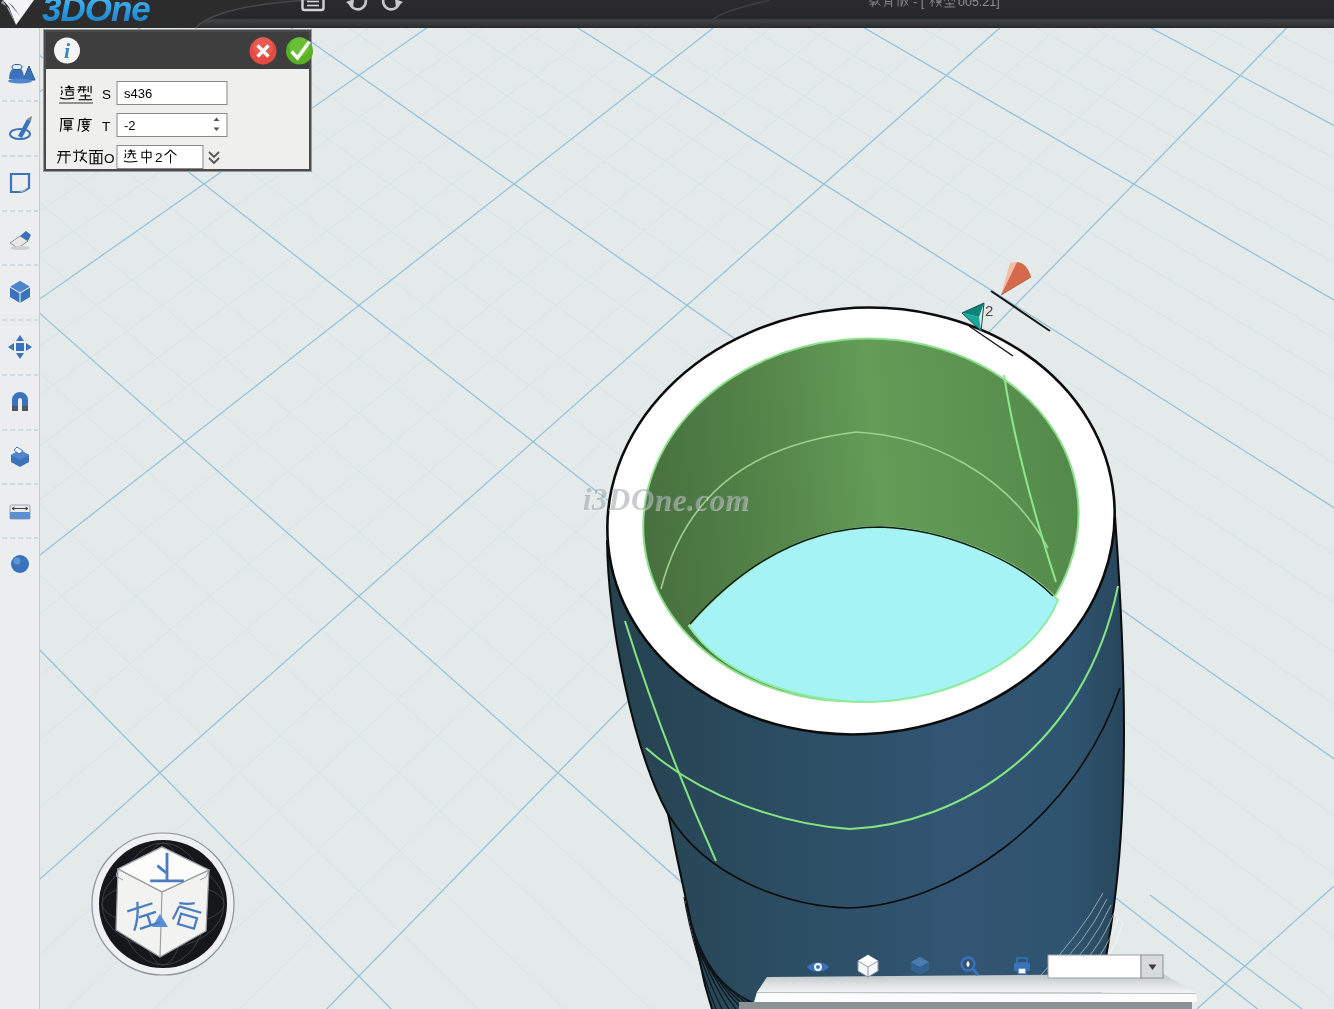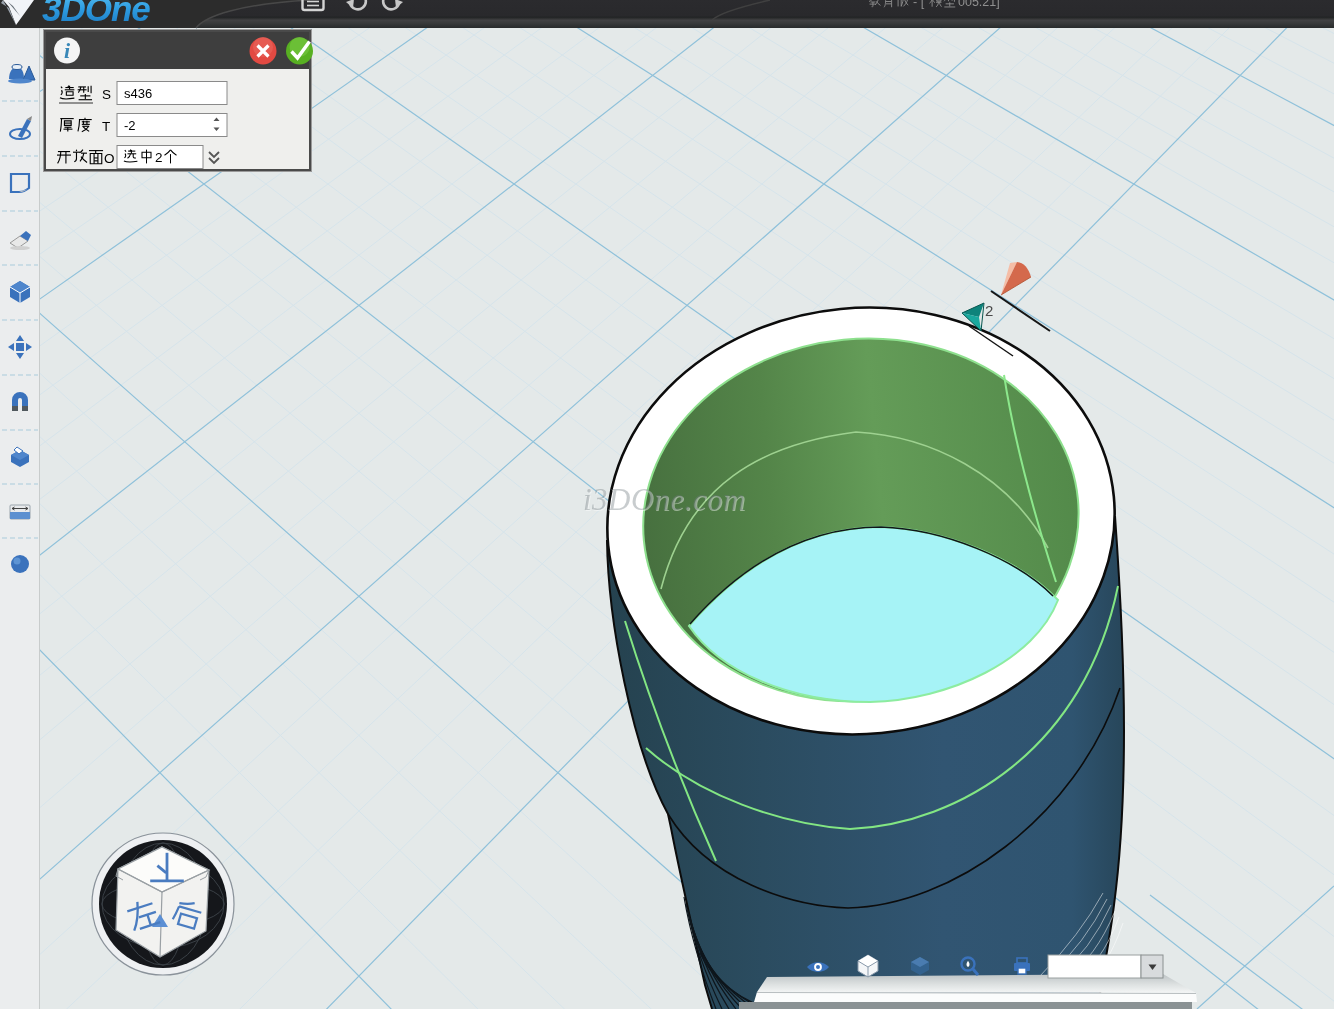--- a/index.html
+++ b/index.html
@@ -213,21 +213,21 @@
  <path d="M969 326 L1013 356" stroke="#151515" stroke-width="1.5"></path>
  <path d="M1001 295 L1010 263 L1017 262 Z" fill="#f5bda6"></path>
  <path d="M1001 295 L1017 262 Q1027 263 1031 277 Z" fill="#d4694c"></path>
  <path d="M1001 295 L1031 277" stroke="#b05030" stroke-width="0.8"></path>
  <path d="M962 313 L984 303 L979 317 Z" fill="#0e837b"></path>
  <path d="M962 313 L979 317 L981 331 Z" fill="#1aa89e"></path>
  <path d="M962 313 L984 303 L981 331 Z" fill="none" stroke="#07554f" stroke-width="1"></path>
  <text x="985" y="316" font-family="Liberation Sans" font-size="15" fill="#4a4a4a">2</text>
 </g>
 </svg>
-<div style="position:absolute;left:583px;top:482px;font-family:'Liberation Serif';font-style:italic;font-weight:normal;font-size:31px;color:rgba(110,120,126,0.38);letter-spacing:0.5px;text-shadow:1px 1px 0 rgba(255,255,255,0.45)">i3DOne.com</div>
+<div style="position:absolute;left:583px;top:482px;font-family:'Liberation Serif';font-style:italic;font-weight:bold;font-size:31px;color:rgba(110,120,126,0.38);letter-spacing:0.5px;text-shadow:1px 1px 0 rgba(255,255,255,0.45)">i3DOne.com</div>
 <svg width="1334" height="1009" viewBox="0 0 1334 1009" style="position:absolute;left:0;top:0">
 <defs>
       <linearGradient id="slabtop" x1="0" y1="0" x2="0" y2="1">
  <stop offset="0" stop-color="#bdc3c5"></stop>
         <stop offset="0.55" stop-color="#dde1e1"></stop>
         <stop offset="1" stop-color="#f4f6f6"></stop>
       </linearGradient>
 </defs>
 <path d="M767 977 L1163 974 L1196 993 L757 992 Z" fill="url(#slabtop)"></path>
 <path d="M757 992 L1196 993 L1197 1002 L754 1002 Z" fill="#fbfcfc"></path>

